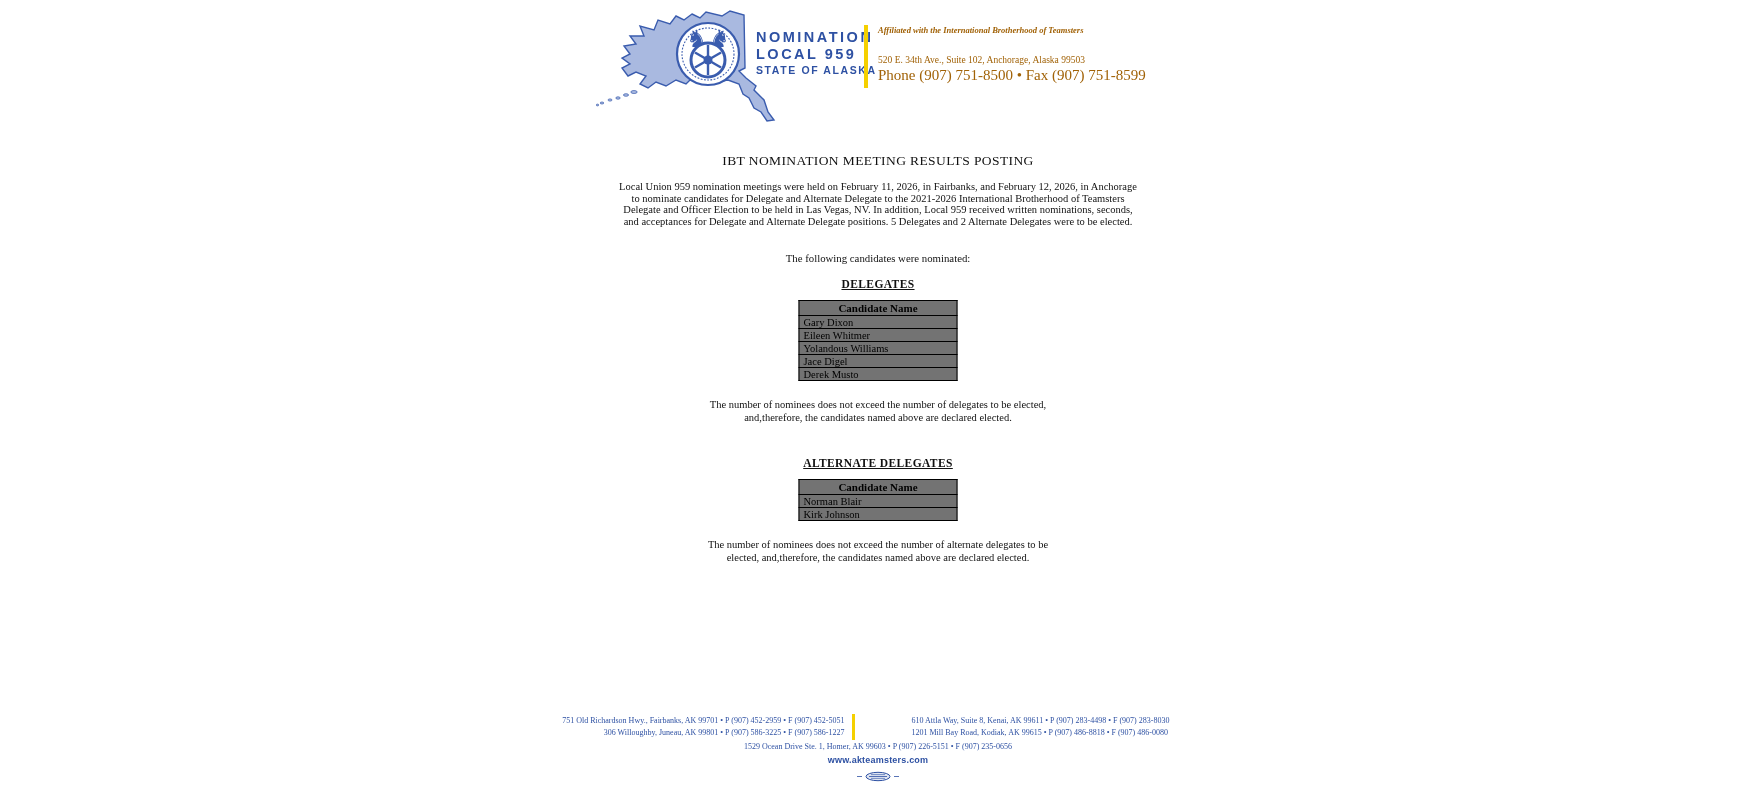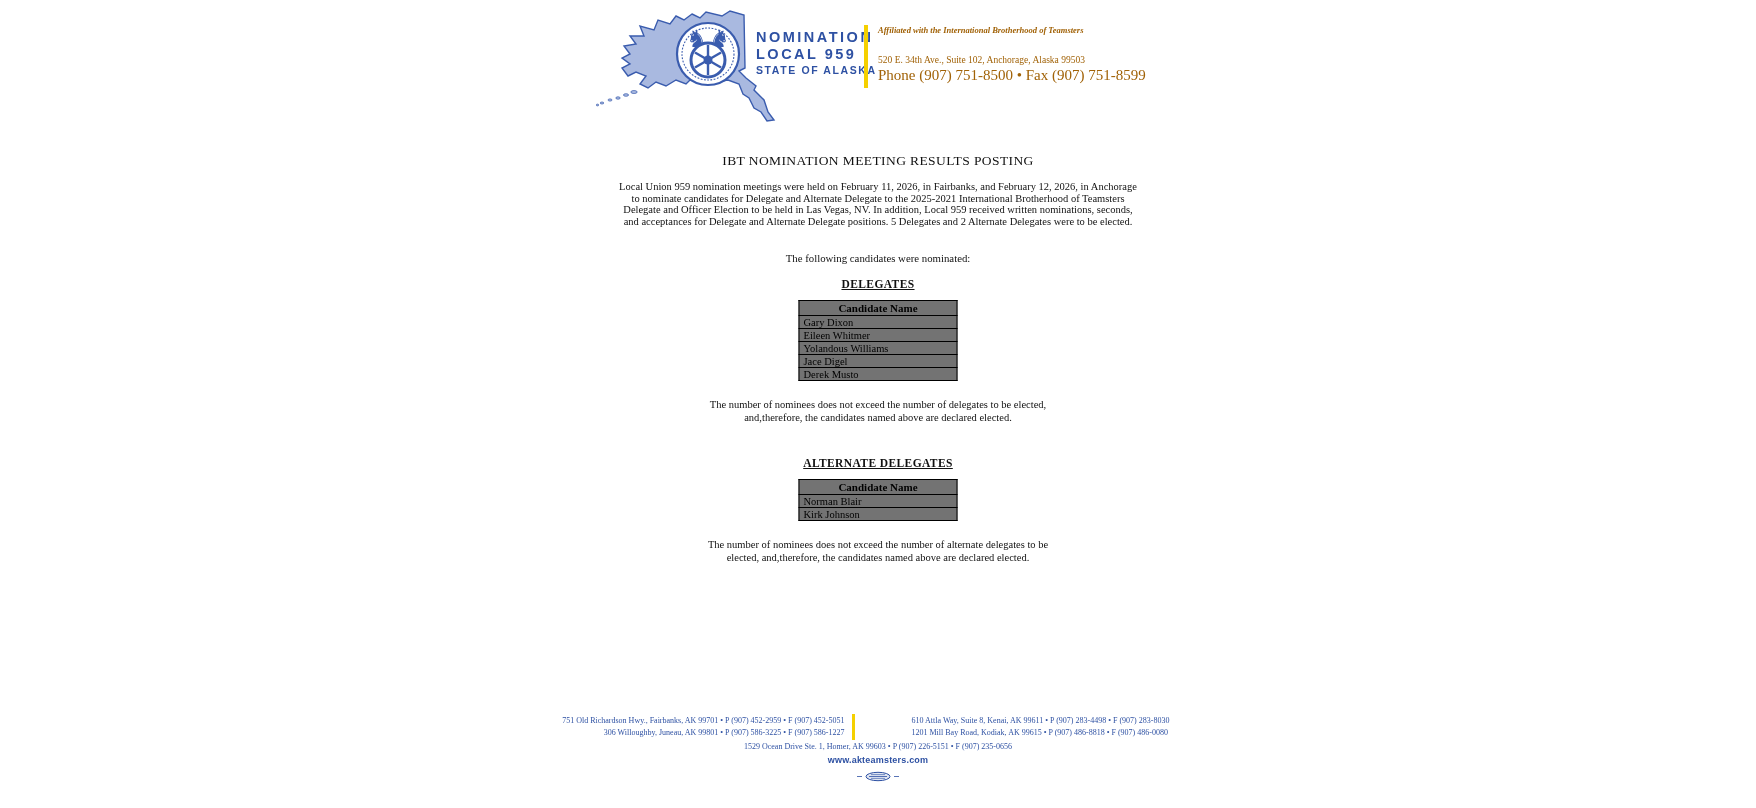--- a/index.html
+++ b/index.html
@@ -118,21 +118,21 @@
         <div class="affiliation">Affiliated with the International Brotherhood of Teamsters</div>
         <div class="head-addr">520 E. 34th Ave., Suite 102, Anchorage, Alaska 99503</div>
         <div class="head-phone">Phone (907) 751-8500 • Fax (907) 751-8599</div>
       </div>
     </div>
 
     <div class="doc-title">IBT NOMINATION MEETING RESULTS POSTING</div>
 
     <div class="intro">
       <div>Local Union 959 nomination meetings were held on February 11, 2026, in Fairbanks, and February 12, 2026, in Anchorage</div>
-      <div>to nominate candidates for Delegate and Alternate Delegate to the 2025-2021 International Brotherhood of Teamsters</div>
+      <div>to nominate candidates for Delegate and Alternate Delegate to the 2021-2026 International Brotherhood of Teamsters</div>
       <div>Delegate and Officer Election to be held in Las Vegas, NV. In addition, Local 959 received written nominations, seconds,</div>
       <div>and acceptances for Delegate and Alternate Delegate positions. 5 Delegates and 2 Alternate Delegates were to be elected.</div>
     </div>
 
     <div class="nominated-line">The following candidates were nominated:</div>
 
     <div class="section-heading h-delegates">DELEGATES</div>
     <table class="cand-table t-delegates">
       <thead>
         <tr>

